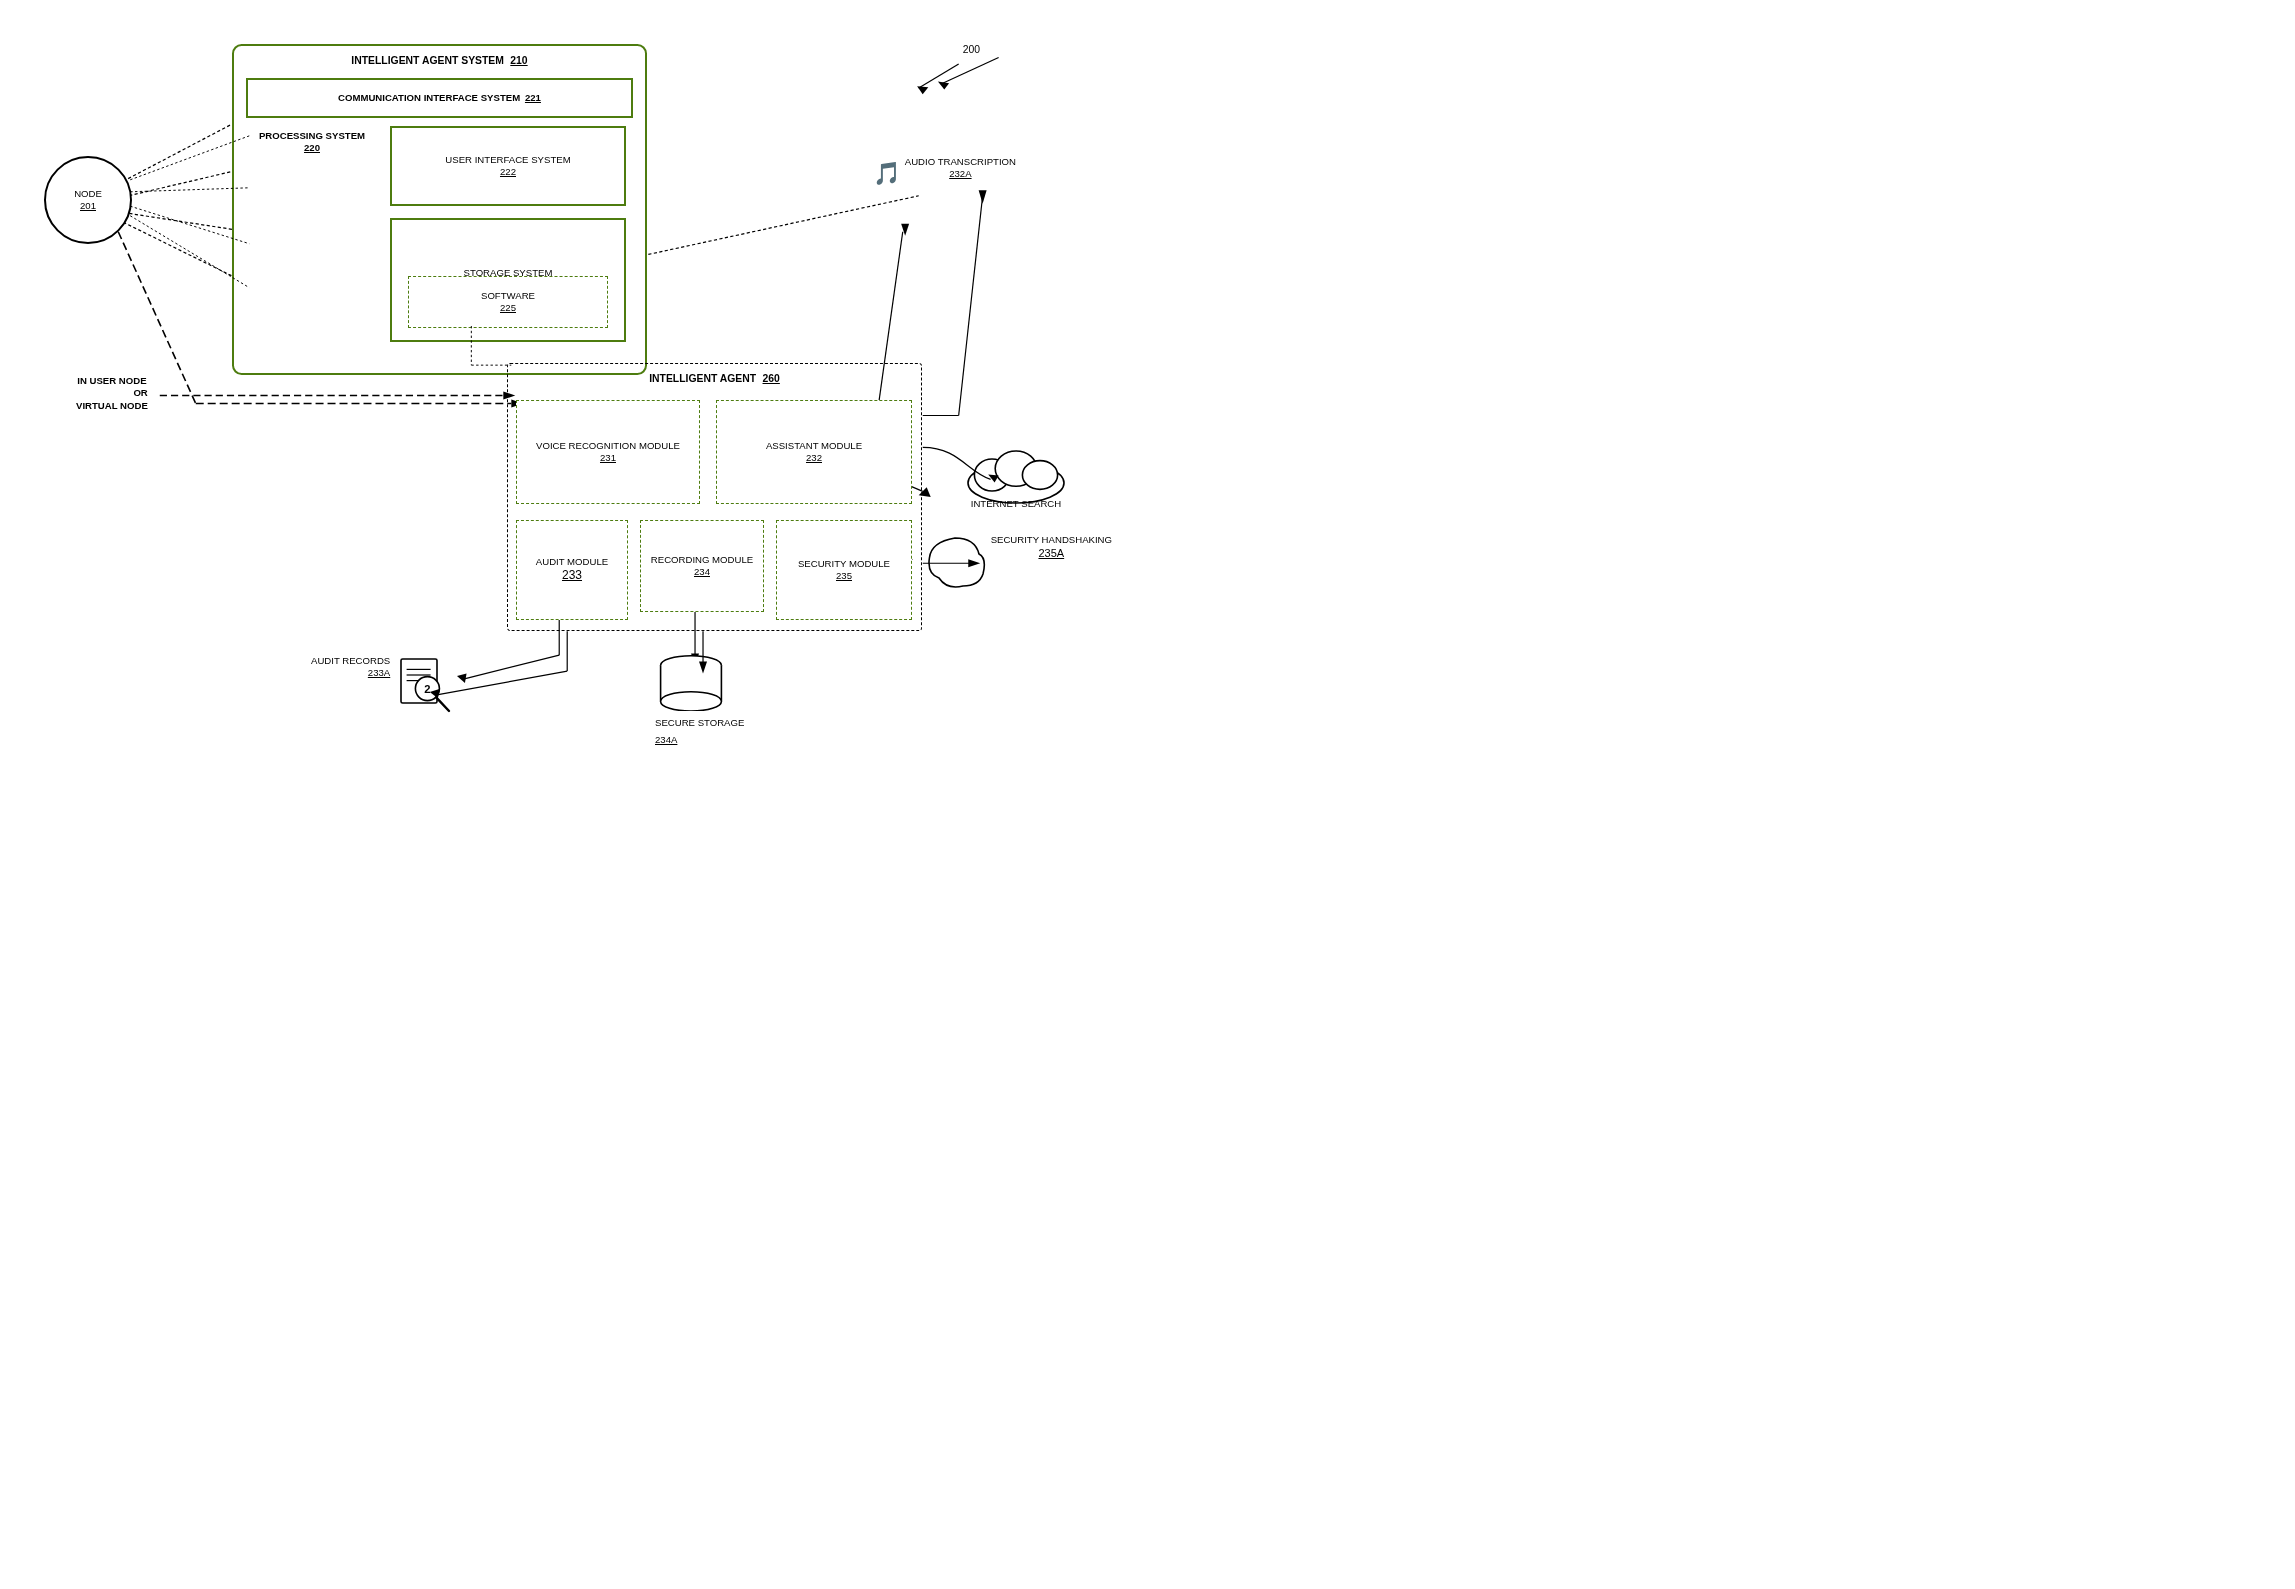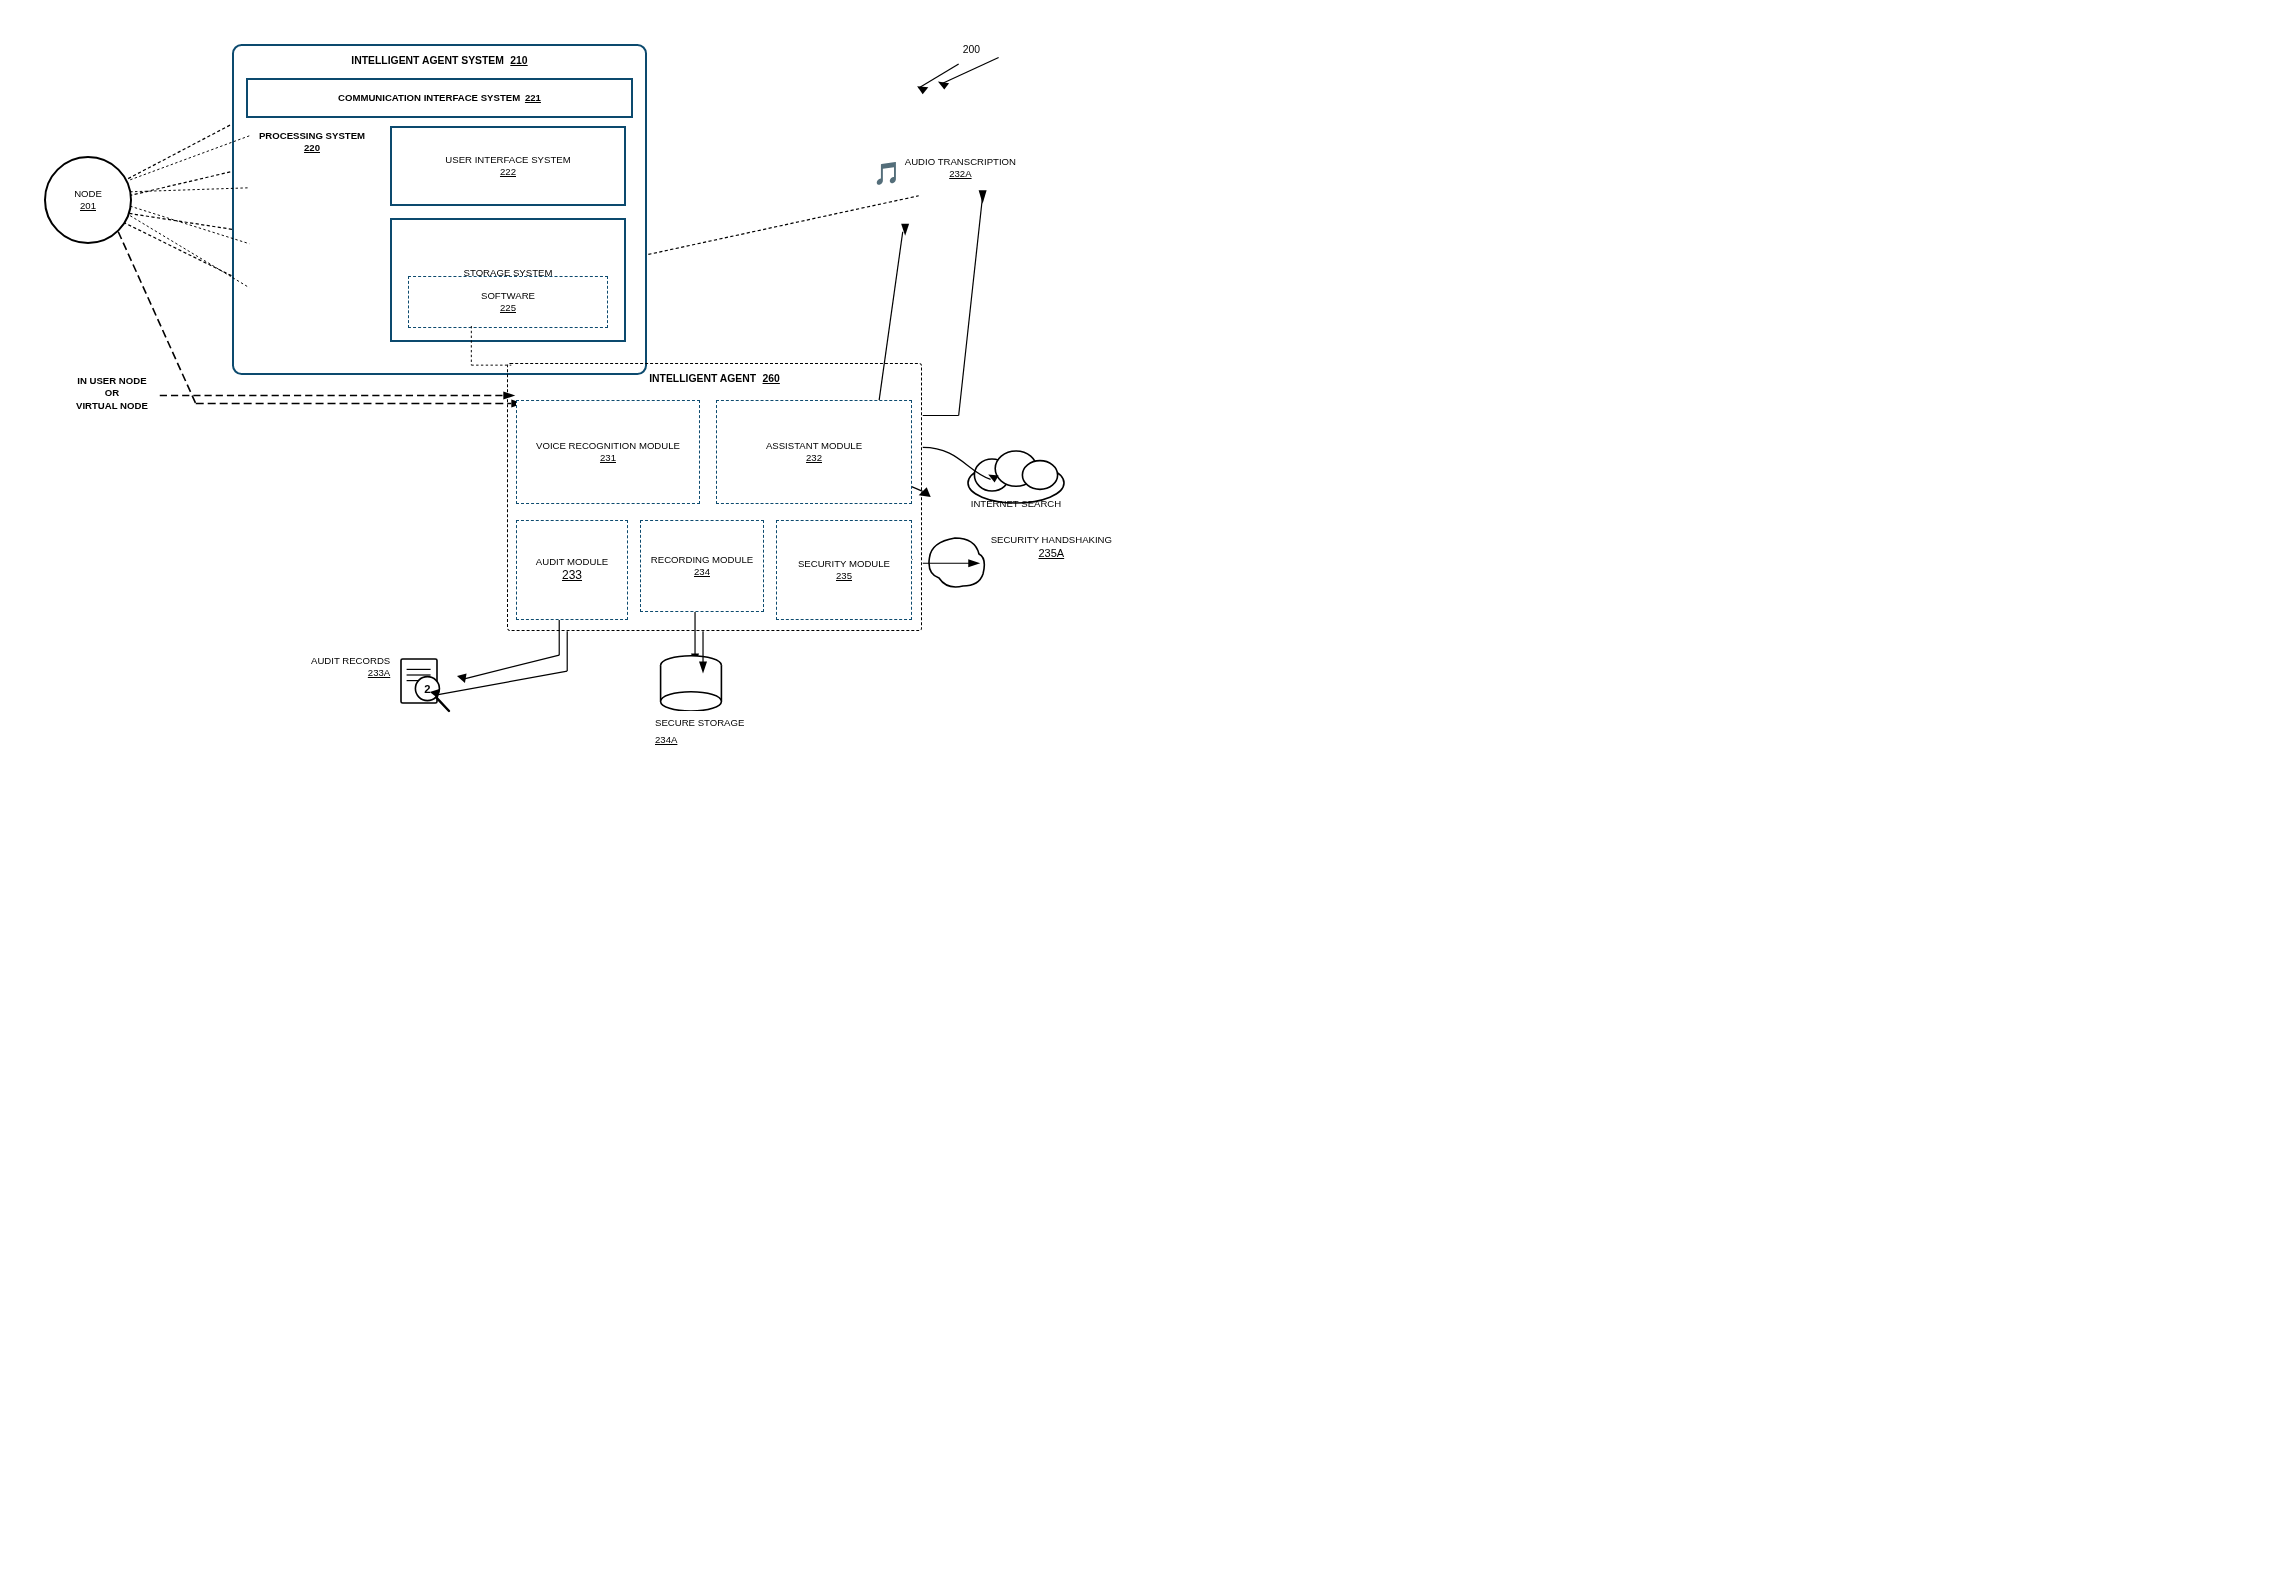--- a/index.html
+++ b/index.html
@@ -12,21 +12,21 @@
       overflow: hidden;
     }
     .diagram-container {
       position: relative;
       width: 100%;
       height: 100%;
     }
     
     .box {
       position: absolute;
-      border: 2px solid #0c4a6e;
+      border: 2px solid #4d7c0f;
       background: #fff;
       display: flex;
       flex-direction: column;
       align-items: center;
       justify-content: center;
       text-align: center;
     }
     .box-rounded {
       border-radius: 9.6px;
     }
@@ -153,21 +153,21 @@
     </div>
   </div>
 
   <div class="circle-node" style="left:44px; top:156px; width:88px; height:88px;">
     <span class="label" style="font-size:9.6px;">NODE</span>
     <span class="label label-underline" style="font-size:9.6px;">201</span>
   </div>
 
   <div style="position:absolute; left:76px; top:375px; text-align:center;">
     <div class="label label-bold" style="font-size:9.6px;">IN USER NODE</div>
-    <div class="label label-bold" style="font-size:9.6px;">OR</div>
+    <div class="label label-bold" style="font-size:9.6px;text-align:right;">OR</div>
     <div class="label label-bold" style="font-size:9.6px;">VIRTUAL NODE</div>
   </div>
 
   <div class="box-dashed-outer" style="position:absolute; left:507px; top:363px; width:415px; height:268px; border-width:1.6px;">
 
     <div style="position:absolute; top:8px; left:0; right:0; display:flex; justify-content:center; align-items:center; gap:6.4px;">
       <span class="label label-bold" style="font-size:10.4px;">INTELLIGENT AGENT</span>
       <span class="label label-bold label-underline" style="font-size:10.4px;">260</span>
     </div>
 

